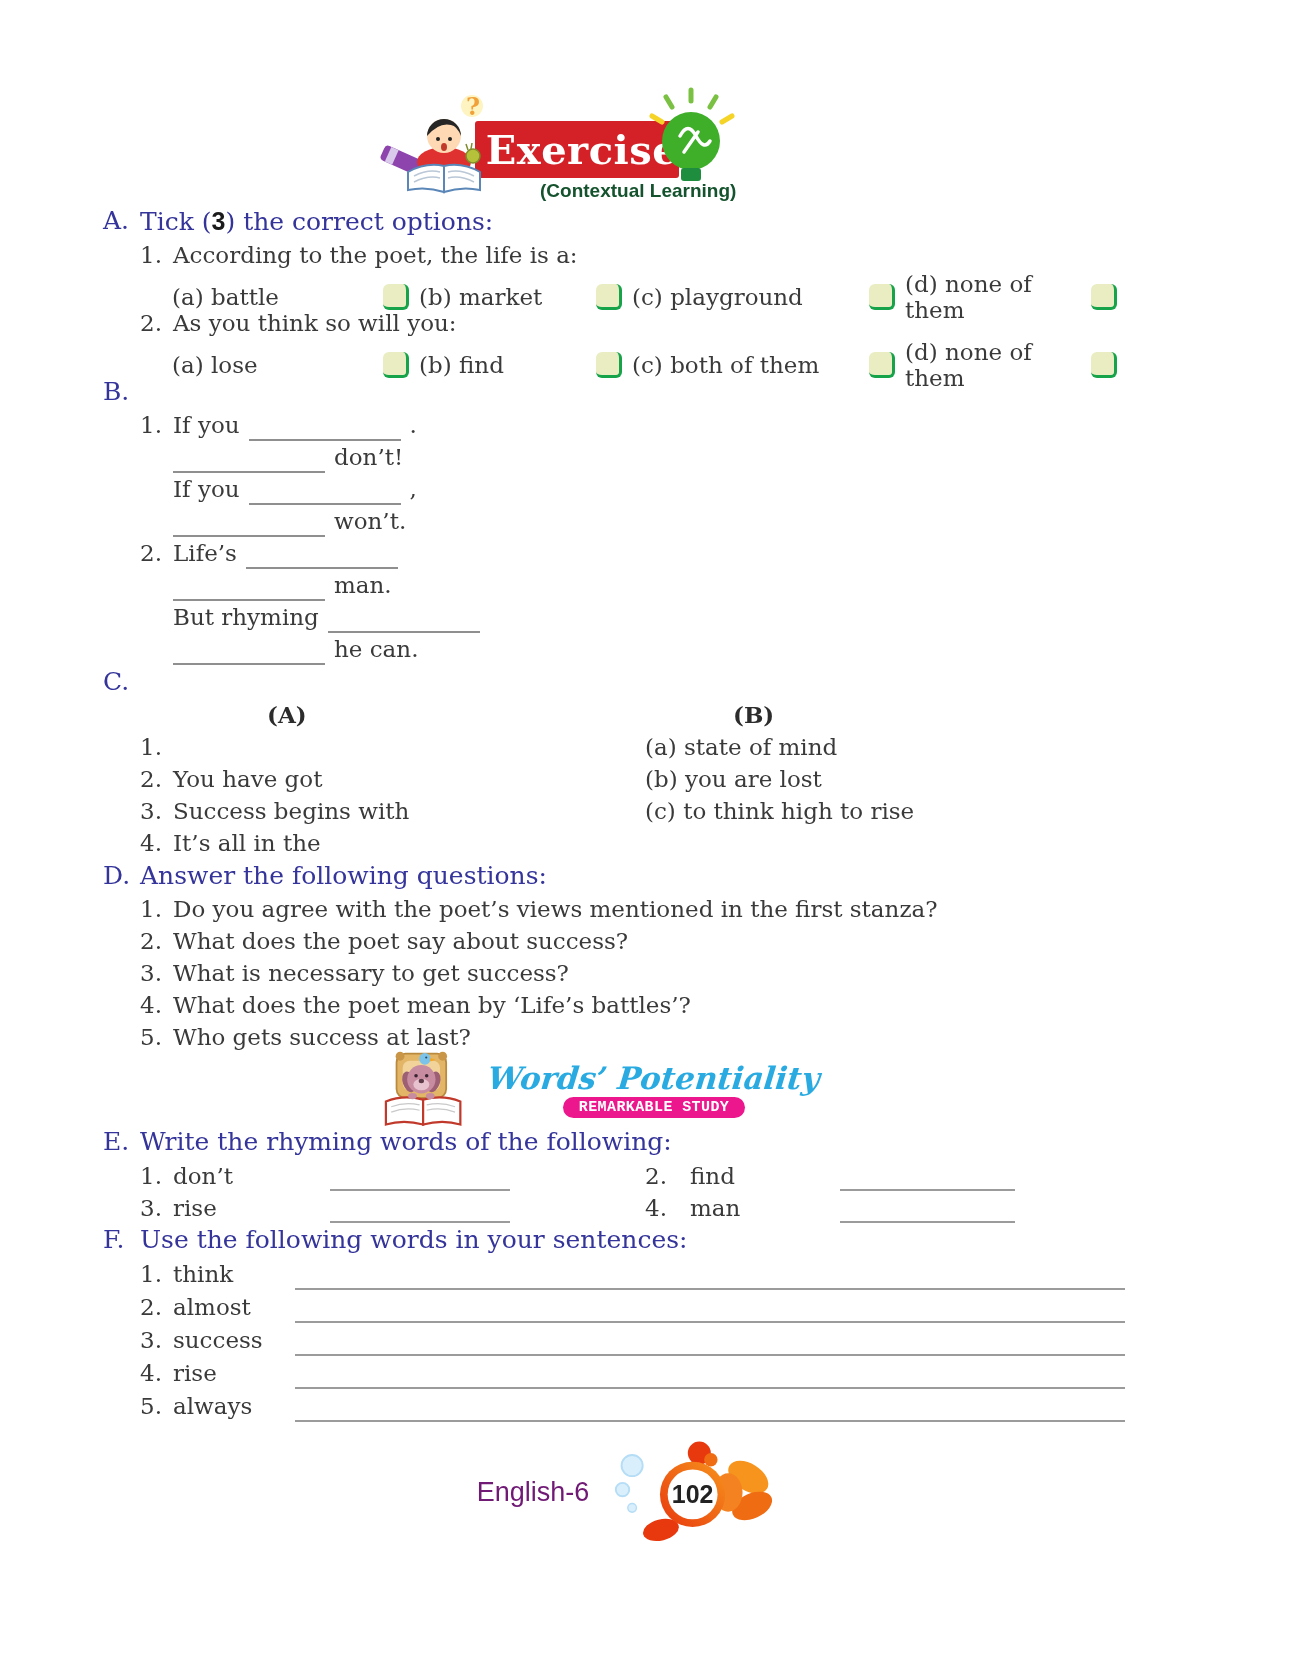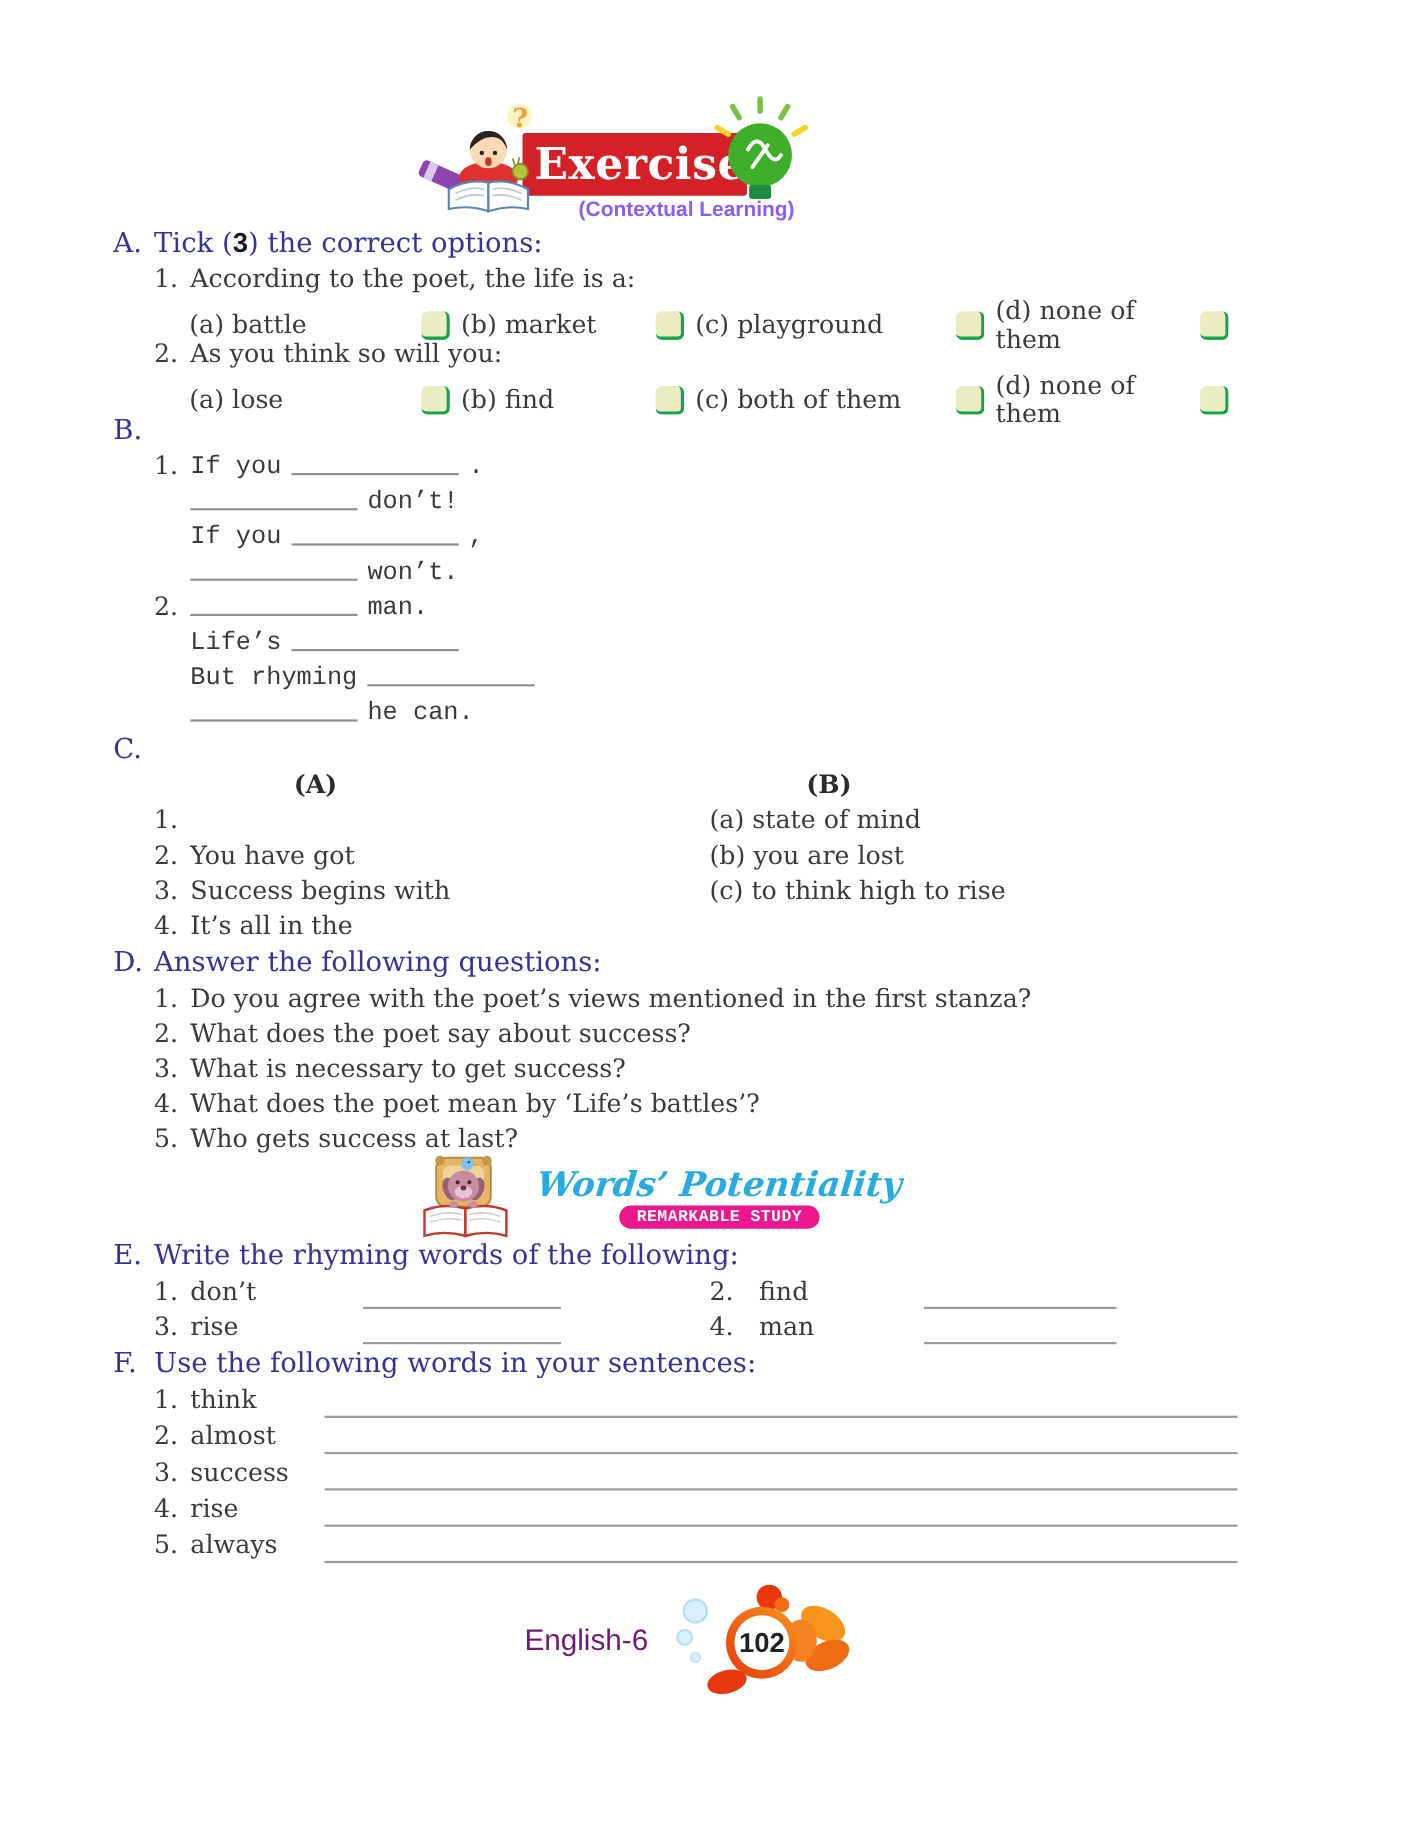--- a/index.html
+++ b/index.html
@@ -6,40 +6,40 @@
   .page{
     width:1296px;height:1656px;background:#ffffff;overflow:hidden;position:relative;
     font-family:"DejaVu Serif",serif;color:#3a3a3a;font-size:23px;
     box-sizing:border-box;padding:92px 171px 0 103px;
   }
   
   .banner{position:relative;width:400px;height:106px;margin:0 auto;transform:translateX(-24px);}
   .banner-rect{position:absolute;left:85px;top:29px;width:204px;height:57px;background:#d42127;border-radius:3px;
     display:flex;align-items:center;justify-content:center;z-index:1;}
   .banner-title{color:#fff;font-weight:700;font-size:40px;letter-spacing:.5px;padding-left:10px;}
-  .banner-sub{position:absolute;left:136px;top:88px;font-family:"Liberation Sans",sans-serif;font-weight:700;
-    font-size:19px;color:#8b5cf6;white-space:nowrap;z-index:3;}
+  .banner-sub{position:absolute;left:150px;top:88px;font-family:"Liberation Sans",sans-serif;font-weight:700;
+    font-size:19px;color:#14532d;white-space:nowrap;z-index:3;}
   .boy{position:absolute;left:-10px;top:0px;z-index:2;}
   .bulb{position:absolute;left:254px;top:-6px;z-index:2;}
   
   .sec-h{display:flex;color:#34349b;font-size:25px;line-height:34px;}
   .sec-h .letter{width:37px;flex:none;}
   .tick{color:#1b1b1b;font-family:"Liberation Sans",sans-serif;font-weight:700;}
   .item{display:flex;line-height:32px;margin-left:37px;}
   .item .num{width:33px;flex:none;}
   
   .opt-row{display:grid;grid-template-columns:247px 213px 273px 222px;margin-left:69px;height:36px;align-items:center;}
   .opt{display:flex;justify-content:space-between;align-items:center;padding-right:10px;}
   .cb{width:26px;height:26px;background:#e9edc1;border-right:3px solid #16a34a;border-bottom:3px solid #16a34a;
     border-radius:6px;box-sizing:border-box;flex:none;}
   
   .b-item{display:flex;margin-left:37px;}
   .b-item .num{width:33px;flex:none;line-height:32px;}
   .b-lines{display:flex;flex-direction:column;}
-  .b-line{line-height:32px;display:flex;align-items:flex-start;gap:9px;font-family:Liberation Mono, monospace;}
+  .b-line{line-height:32px;display:flex;align-items:flex-end;gap:9px;}
   .blank{display:inline-block;width:152px;border-bottom:2px solid #8f8f8f;height:22px;flex:none;}
   
   .c-cols{display:grid;grid-template-columns:505px 1fr;margin-left:37px;line-height:32px;}
   .c-colh{font-weight:700;color:#2c2c2c;}
   .c-colh.a{padding-left:127px;}
   .c-colh.b{padding-left:88px;}
   .c-left{display:flex;}
   .c-left .num{width:33px;flex:none;}
   
   .words{display:flex;align-items:center;justify-content:center;height:72px;transform:translateX(-16px);}
@@ -181,26 +181,26 @@
       <div class="b-line">
           <span class="blank"></span>
           <span>won’t.</span>
         </div>
     </div>
   </div>
   <div class="b-item">
     <span class="num">2.</span>
     <div class="b-lines">
       <div class="b-line">
+          <span>Life’s</span>
+          <span class="blank"></span>
+        </div>
+      <div class="b-line">
           <span class="blank"></span>
           <span>man.</span>
-        </div>
-      <div class="b-line">
-          <span>Life’s</span>
-          <span class="blank"></span>
         </div>
       <div class="b-line">
           <span>But rhyming</span>
           <span class="blank"></span>
         </div>
       <div class="b-line">
           <span class="blank"></span>
           <span>he can.</span>
         </div>
     </div>

